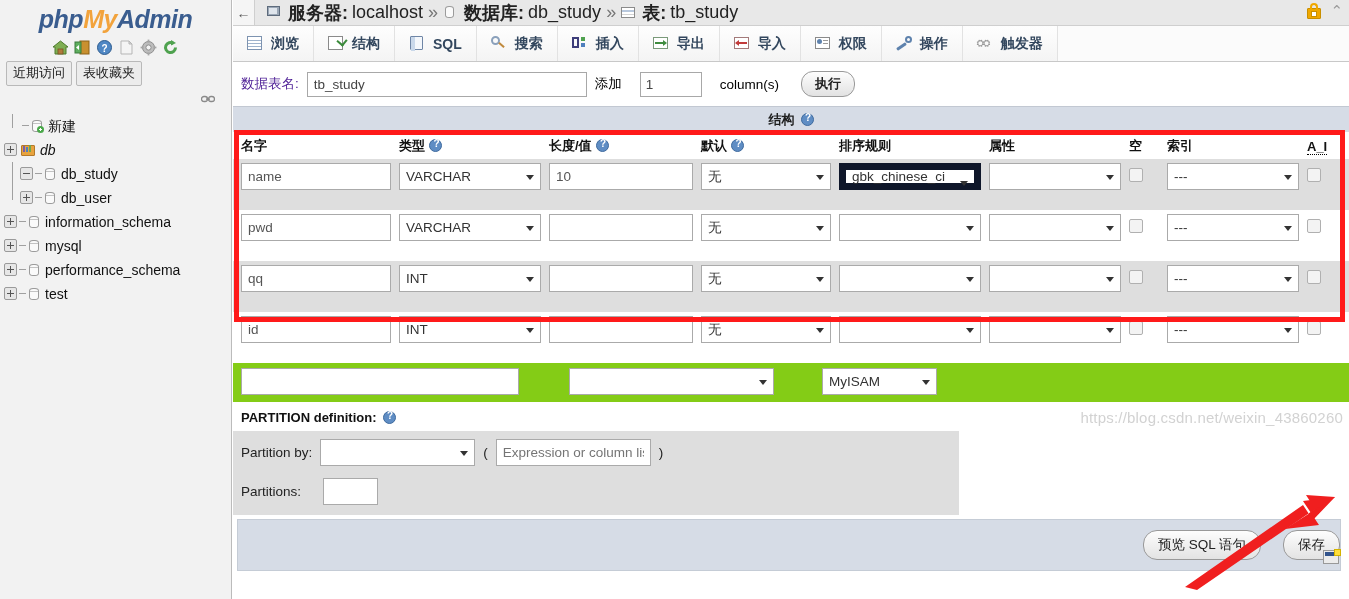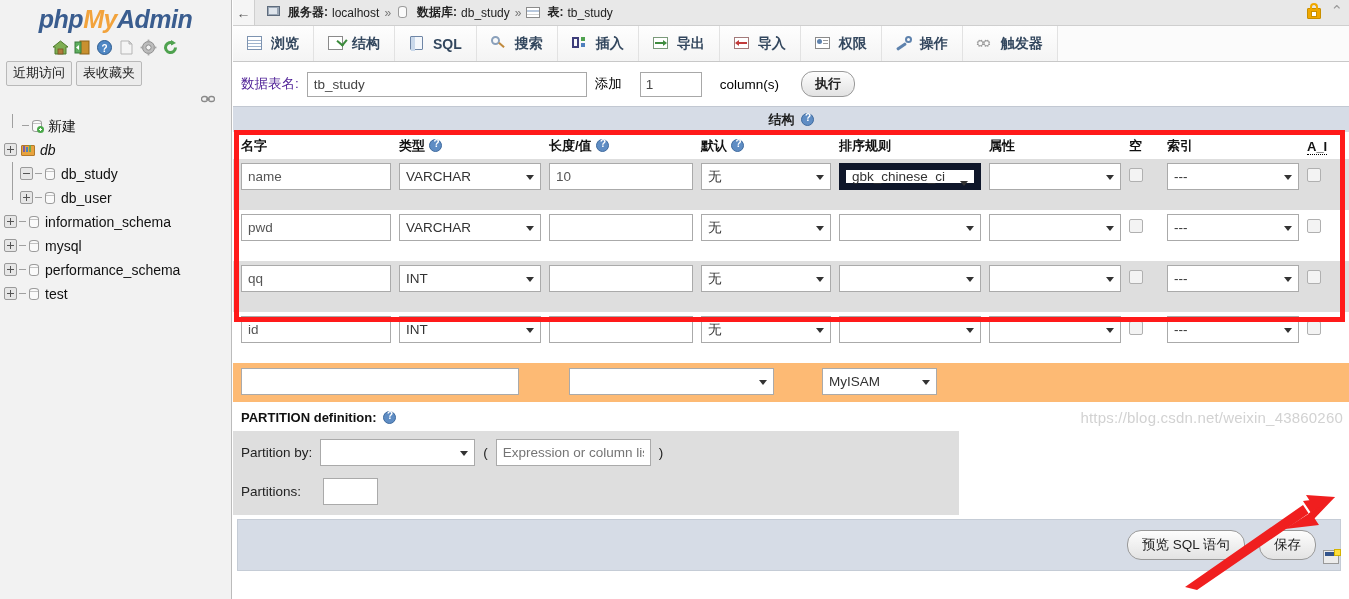--- a/index.html
+++ b/index.html
@@ -122,21 +122,21 @@
   }
   #back-btn {
     width: 22px; height: 25px;
     border-right: 1px solid #cfcfcf;
     background: #f5f5f5;
     display:flex; align-items:center; justify-content:center;
     color:#555; font-size:14px;
   }
   #breadcrumb {
     display: flex; align-items: center; gap: 4px;
-    padding-left: 12px; font-size: 12px; color: #222;
+    padding-left: 12px; font-size: 18px; color: #222;
     white-space: nowrap;
   }
   #breadcrumb b { font-weight: bold; }
   .bc-sep { color:#777; padding:0 1px; }
   .bcicon { width: 15px; height: 13px; display:inline-block; position:relative; margin-right:2px; vertical-align:-2px;}
   .bcicon.server .scr { position:absolute; left:0; top:0; width:13px;height:10px;background:#9aa6b5;border:1px solid #5d6b7c;}
   .bcicon.server .scr::after{content:"";position:absolute;left:1px;top:1px;width:8px;height:6px;background:#dfe5ec;}
   .bcicon.db .cyl2 { position:absolute; left:2px; top:0px; width:9px;height:12px;border:1px solid #9b9b9b;background:#fafafa;border-radius:4px/3px;}
   .bcicon.tbl .t { position:absolute; left:0px; top:1px; width:14px;height:11px;border:1px solid #8b8b8b;background:#fff;}
   .bcicon.tbl .t::before{content:"";position:absolute;left:0;top:2px;width:12px;height:2px;background:#b8c8dd;}
@@ -293,21 +293,21 @@
     border-radius: 2px; display: inline-block;
   }
 
   
   #opts { }
   .optlabels {
     display:flex; font-size:13px; font-weight:bold; color:#111;
     padding: 6px 0 3px 8px; background:#fff;
   }
   .optfields {
-    display:flex; align-items:center; background:#fdba74;
+    display:flex; align-items:center; background:#84cc16;
     padding: 5px 0 7px 8px;
   }
   #comment-input { width: 278px; height: 27px; border:1px solid #aaa; background:#fff;
     font-family:"Liberation Sans",sans-serif; font-size:13.5px; padding:0 6px;}
   #collation-sel { width: 205px; margin-left: 50px; }
   #engine-sel { width: 115px; margin-left: 48px; }
 
   #partition-title {
     font-size: 13px; font-weight: bold; color:#111;
     padding: 8px 0 6px 8px; background:#fff; display:flex; align-items:center; gap:6px;
@@ -320,21 +320,21 @@
      font-family:"Liberation Sans",sans-serif; font-size:13.5px; padding:0 6px; color:#888;}
   #partitions-input { width: 55px; height:27px; border:1px solid #aaa; background:#fff;
      font-family:"Liberation Sans",sans-serif; font-size:13.5px; padding:0 6px;}
 
   #actionbar {
     margin: 4px 0 0 4px;
     width: 1104px; height: 52px;
     background: #d6dce6;
     border: 1px solid #c5ccd6;
     display: flex; align-items: center; justify-content: flex-end;
-    gap: 14px; padding-right: 24px;
+    gap: 22px; padding-right: 0;
   }
   .roundbtn {
     border: 1px solid #999; border-radius: 14px;
     background: linear-gradient(#fdfdfd,#e3e3e3);
     padding: 5px 14px; font-size: 13.5px; color:#222;
     font-family:"Liberation Sans",sans-serif;
   }
 
   #footer-icon {
     position: absolute; right: 8px; bottom: 34px;

